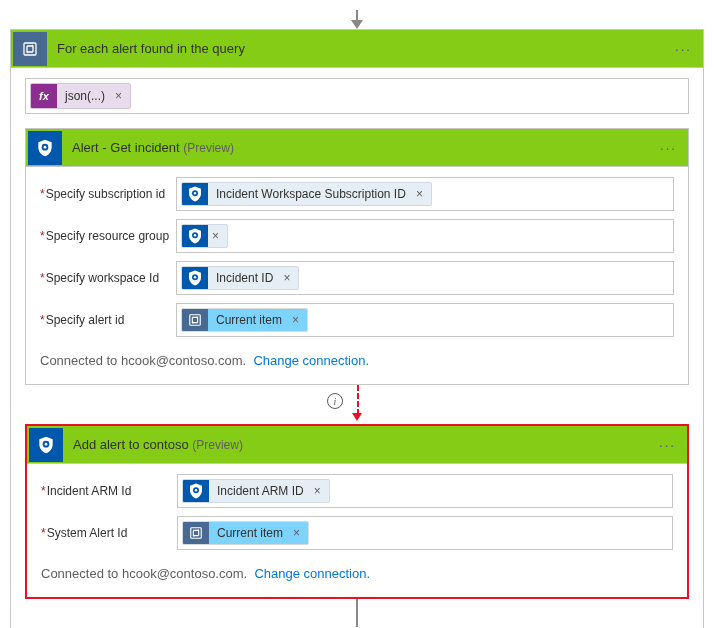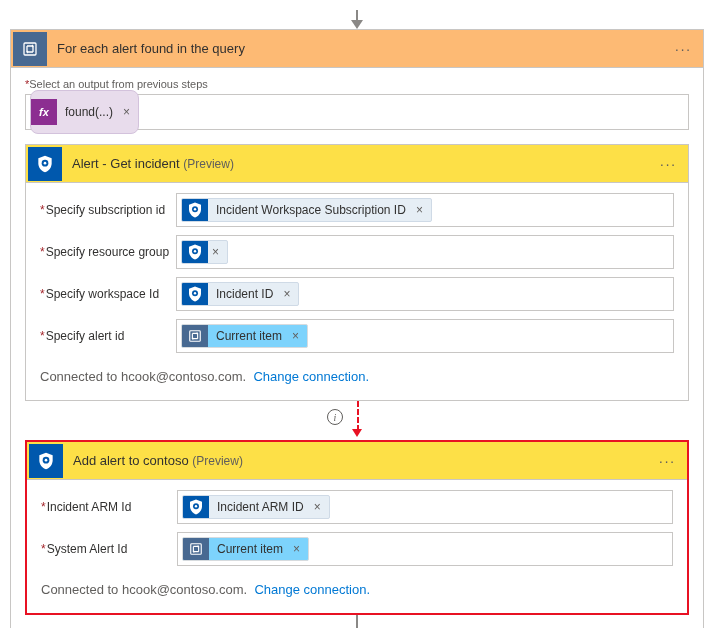--- a/index.html
+++ b/index.html
@@ -13,21 +13,21 @@
   }
   .outer-card {
     border: 1px solid #c8c6c4;
     background: #fff;
     width: 694px;
     margin: 0 auto;
   }
   .loop-header {
     display: flex;
     align-items: center;
-    background: #fdba74;
+    background: #84cc16;
     border-bottom: 1px solid #c8c6c4;
     height: 38px;
   }
   .loop-icon-box {
     width: 34px;
     height: 34px;
     background: #486991;
     display: flex;
     align-items: center;
     justify-content: center;
@@ -43,39 +43,39 @@
   .field-label .req { color: #a4262c; }
   .output-row {
     border: 1px solid #c8c6c4;
     padding: 4px;
     display: flex;
     align-items: center;
     height: 36px;
   }
   .fx-token {
     display: inline-flex; align-items: center; background: #e8dcec;
-    border: 1px solid #d3c2dc; border-radius: 8px; height: 44px;
+    border: 1px solid #d3c2dc; border-radius: 2px; height: 26px;
     font-size: 12px; color: #323130; overflow: hidden;
   }
   .fx-icon {
     background: #8c2e91; width: 26px; height: 26px; display:flex;
     align-items:center; justify-content:center; color:#fff; font-style: italic;
     font-size: 11px; font-weight: 600;
   }
   .fx-text { padding: 0 6px 0 8px; }
   .token-close { padding: 0 8px 0 4px; cursor: pointer; color:#605e5c; }
   
   .inner-card {
     border: 1px solid #c8c6c4;
     margin: 14px 0 0 0;
     background: #fff;
   }
   .inner-header {
     display: flex; align-items: center;
-    background: #fde047; height: 38px;
+    background: #84cc16; height: 38px;
     border-bottom: 1px solid #c8c6c4;
   }
   .inner-icon-box {
     width: 34px; height: 34px; background: #0058ad;
     display:flex; align-items:center; justify-content:center;
     margin: 2px 10px 2px 2px; flex: 0 0 34px;
   }
   .inner-title { flex:1 1 auto; font-size: 13px; }
   .inner-title .preview { color: #605e5c; font-size: 12px; }
   .inner-body { padding: 10px 14px 6px 14px; }
@@ -155,25 +155,24 @@
       <path d="M11 11 h-6 M11 11 v-6" stroke="#fff" stroke-width="1.3" fill="none"></path>
       <path d="M10 4 l1 1 l-1 1" stroke="#fff" stroke-width="1.2" fill="none"></path>
       <path d="M6 12 l-1 -1 l1 -1" stroke="#fff" stroke-width="1.2" fill="none"></path>
       </svg>
     </div>
     <div class="loop-title">For each alert found in the query</div>
     <div class="dots">···</div>
   </div>
 
   <div class="outer-body">
-    <span class="field-label"><span class="req">*</span><span>Select an output from previous steps</span></span>
     <div class="output-row">
       <span class="fx-token">
         <span class="fx-icon">fx</span>
-        <span class="fx-text">found(...)</span>
+        <span class="fx-text">json(...)</span>
         <span class="token-close">×</span>
       </span>
     </div>
 
     <div class="inner-card">
       <div class="inner-header">
         <div class="inner-icon-box">
           <svg width="20" height="20" viewBox="0 0 24 24">
               <path d="M12 2 L20 5 V11 C20 16 16.5 20.5 12 22 C7.5 20.5 4 16 4 11 V5 Z" fill="#fff"></path>
               <circle cx="12" cy="11" r="4" fill="#0058ad"></circle>

